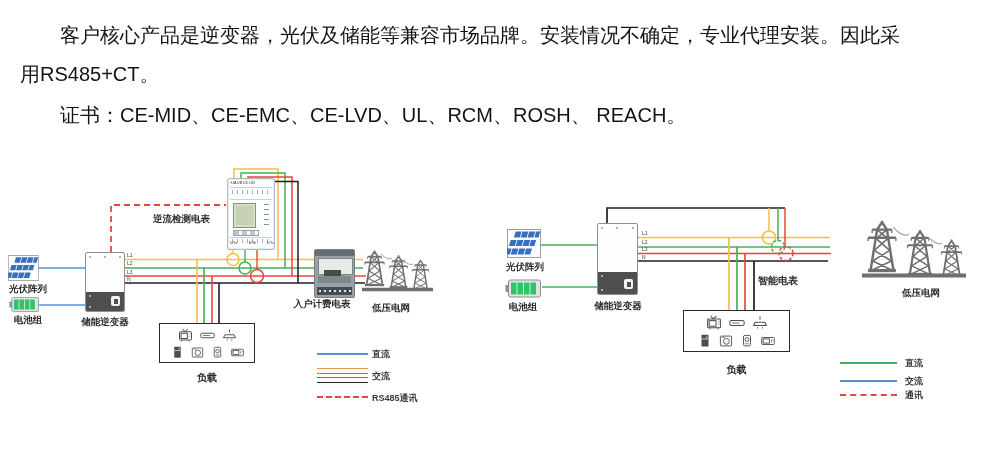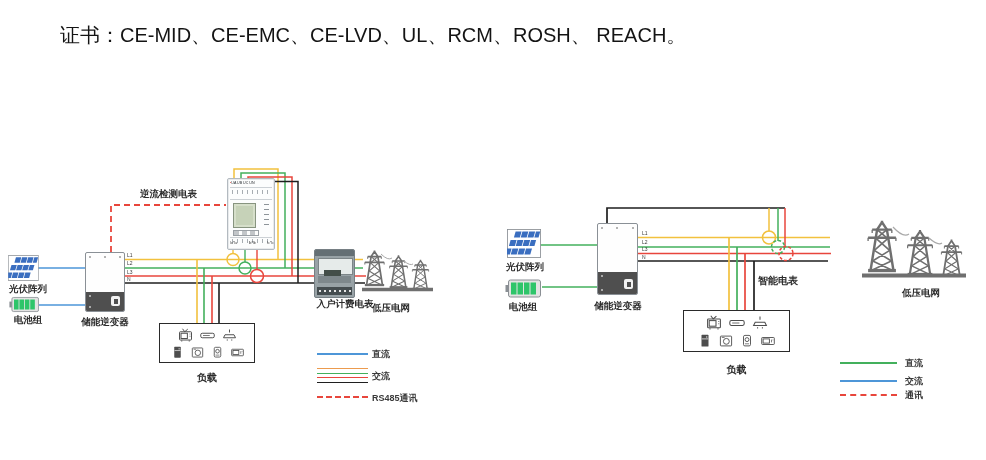--- a/index.html
+++ b/index.html
@@ -4,21 +4,21 @@
 <style>
   html,body{margin:0;padding:0;background:#fff;}
   body{width:986px;height:460px;overflow:hidden;font-family:"Liberation Sans","DejaVu Sans",sans-serif;}
   .stage{position:relative;width:986px;height:460px;background:#fff;}
   .doc-text{position:absolute;left:20px;top:16px;width:885px;color:#141414;}
   .doc-text p{margin:0;text-indent:2em;font-size:20px;line-height:39px;}
   .doc-text p+p{margin-top:2px;}
   .abs{position:absolute;}
   .lbl{position:absolute;font-size:9.5px;font-weight:bold;color:#2b2b2b;white-space:nowrap;text-align:right;}
   .lbl.center{text-align:center;}
-  .lbl.right{text-align:left;}
+  .lbl.right{text-align:center;margin-top:25px;}
   .tag{position:absolute;font-size:5px;color:#3a3a3a;line-height:5px;}
   svg.wires{position:absolute;left:0;top:0;pointer-events:none;}
   .st-y{stroke:var(--c-yellow);}
   .st-g{stroke:var(--c-green);}
   .st-r{stroke:var(--c-red);}
   .st-k{stroke:var(--c-black);}
   .st-b{stroke:var(--c-blue);}
   .st-t{stroke:var(--c-tower);}
   .nf{fill:none;}
   
@@ -54,20 +54,21 @@
   
   .leg-line{position:absolute;height:0;}
   .leg-lbl{position:absolute;font-size:9px;font-weight:600;color:#3a3a3a;white-space:nowrap;}
 </style>
 </head>
 <body>
 
 <div class="stage">
 
   <div class="doc-text">
+    <p>客户核心产品是逆变器，光伏及储能等兼容市场品牌。安装情况不确定，专业代理安装。因此采用RS485+CT。</p>
     <p>证书：CE-MID、CE-EMC、CE-LVD、UL、RCM、ROSH、 REACH。</p>
   </div>
 
   <svg class="wires" width="986" height="460" viewBox="0 0 986 460">
     <defs>
       <symbol id="pylon" viewBox="0 0 44 64">
         <g fill="none" stroke="var(--c-tower)" stroke-width="3">
           <path d="M22,3 L16,12 M22,3 L28,12 M22,3 V1"></path>
           <path d="M10,12 H34 M5,22 H39"></path>
           <path d="M10,12 v4 M34,12 v4 M5,22 v4 M39,22 v4" stroke-width="1.6"></path>
@@ -278,21 +279,21 @@
 
   <div class="bmeter">
     <div class="top"></div>
     <div class="face">
         <div class="lcd2"></div>
         <div class="line"></div>
       </div>
     <div class="mid"></div>
     <div class="strip"></div>
   </div>
-  <div class="lbl center" style="left:312px;top:298px;width:66px;">入户计费电表</div>
+  <div class="lbl center" style="left:289px;top:298px;width:66px;">入户计费电表</div>
 
   <div class="lbl center" style="left:369px;top:302px;width:44px;">低压电网</div>
 
   <div class="load-box" style="left:159px;top:323px;width:96px;height:40px;">
     <div class="load-row">
       <svg class="licon" width="15" height="15" viewBox="0 0 20 20">
           <use href="#i-tv"></use>
         </svg>
       <svg class="licon" width="15" height="15" viewBox="0 0 20 20">
           <use href="#i-heater"></use>

